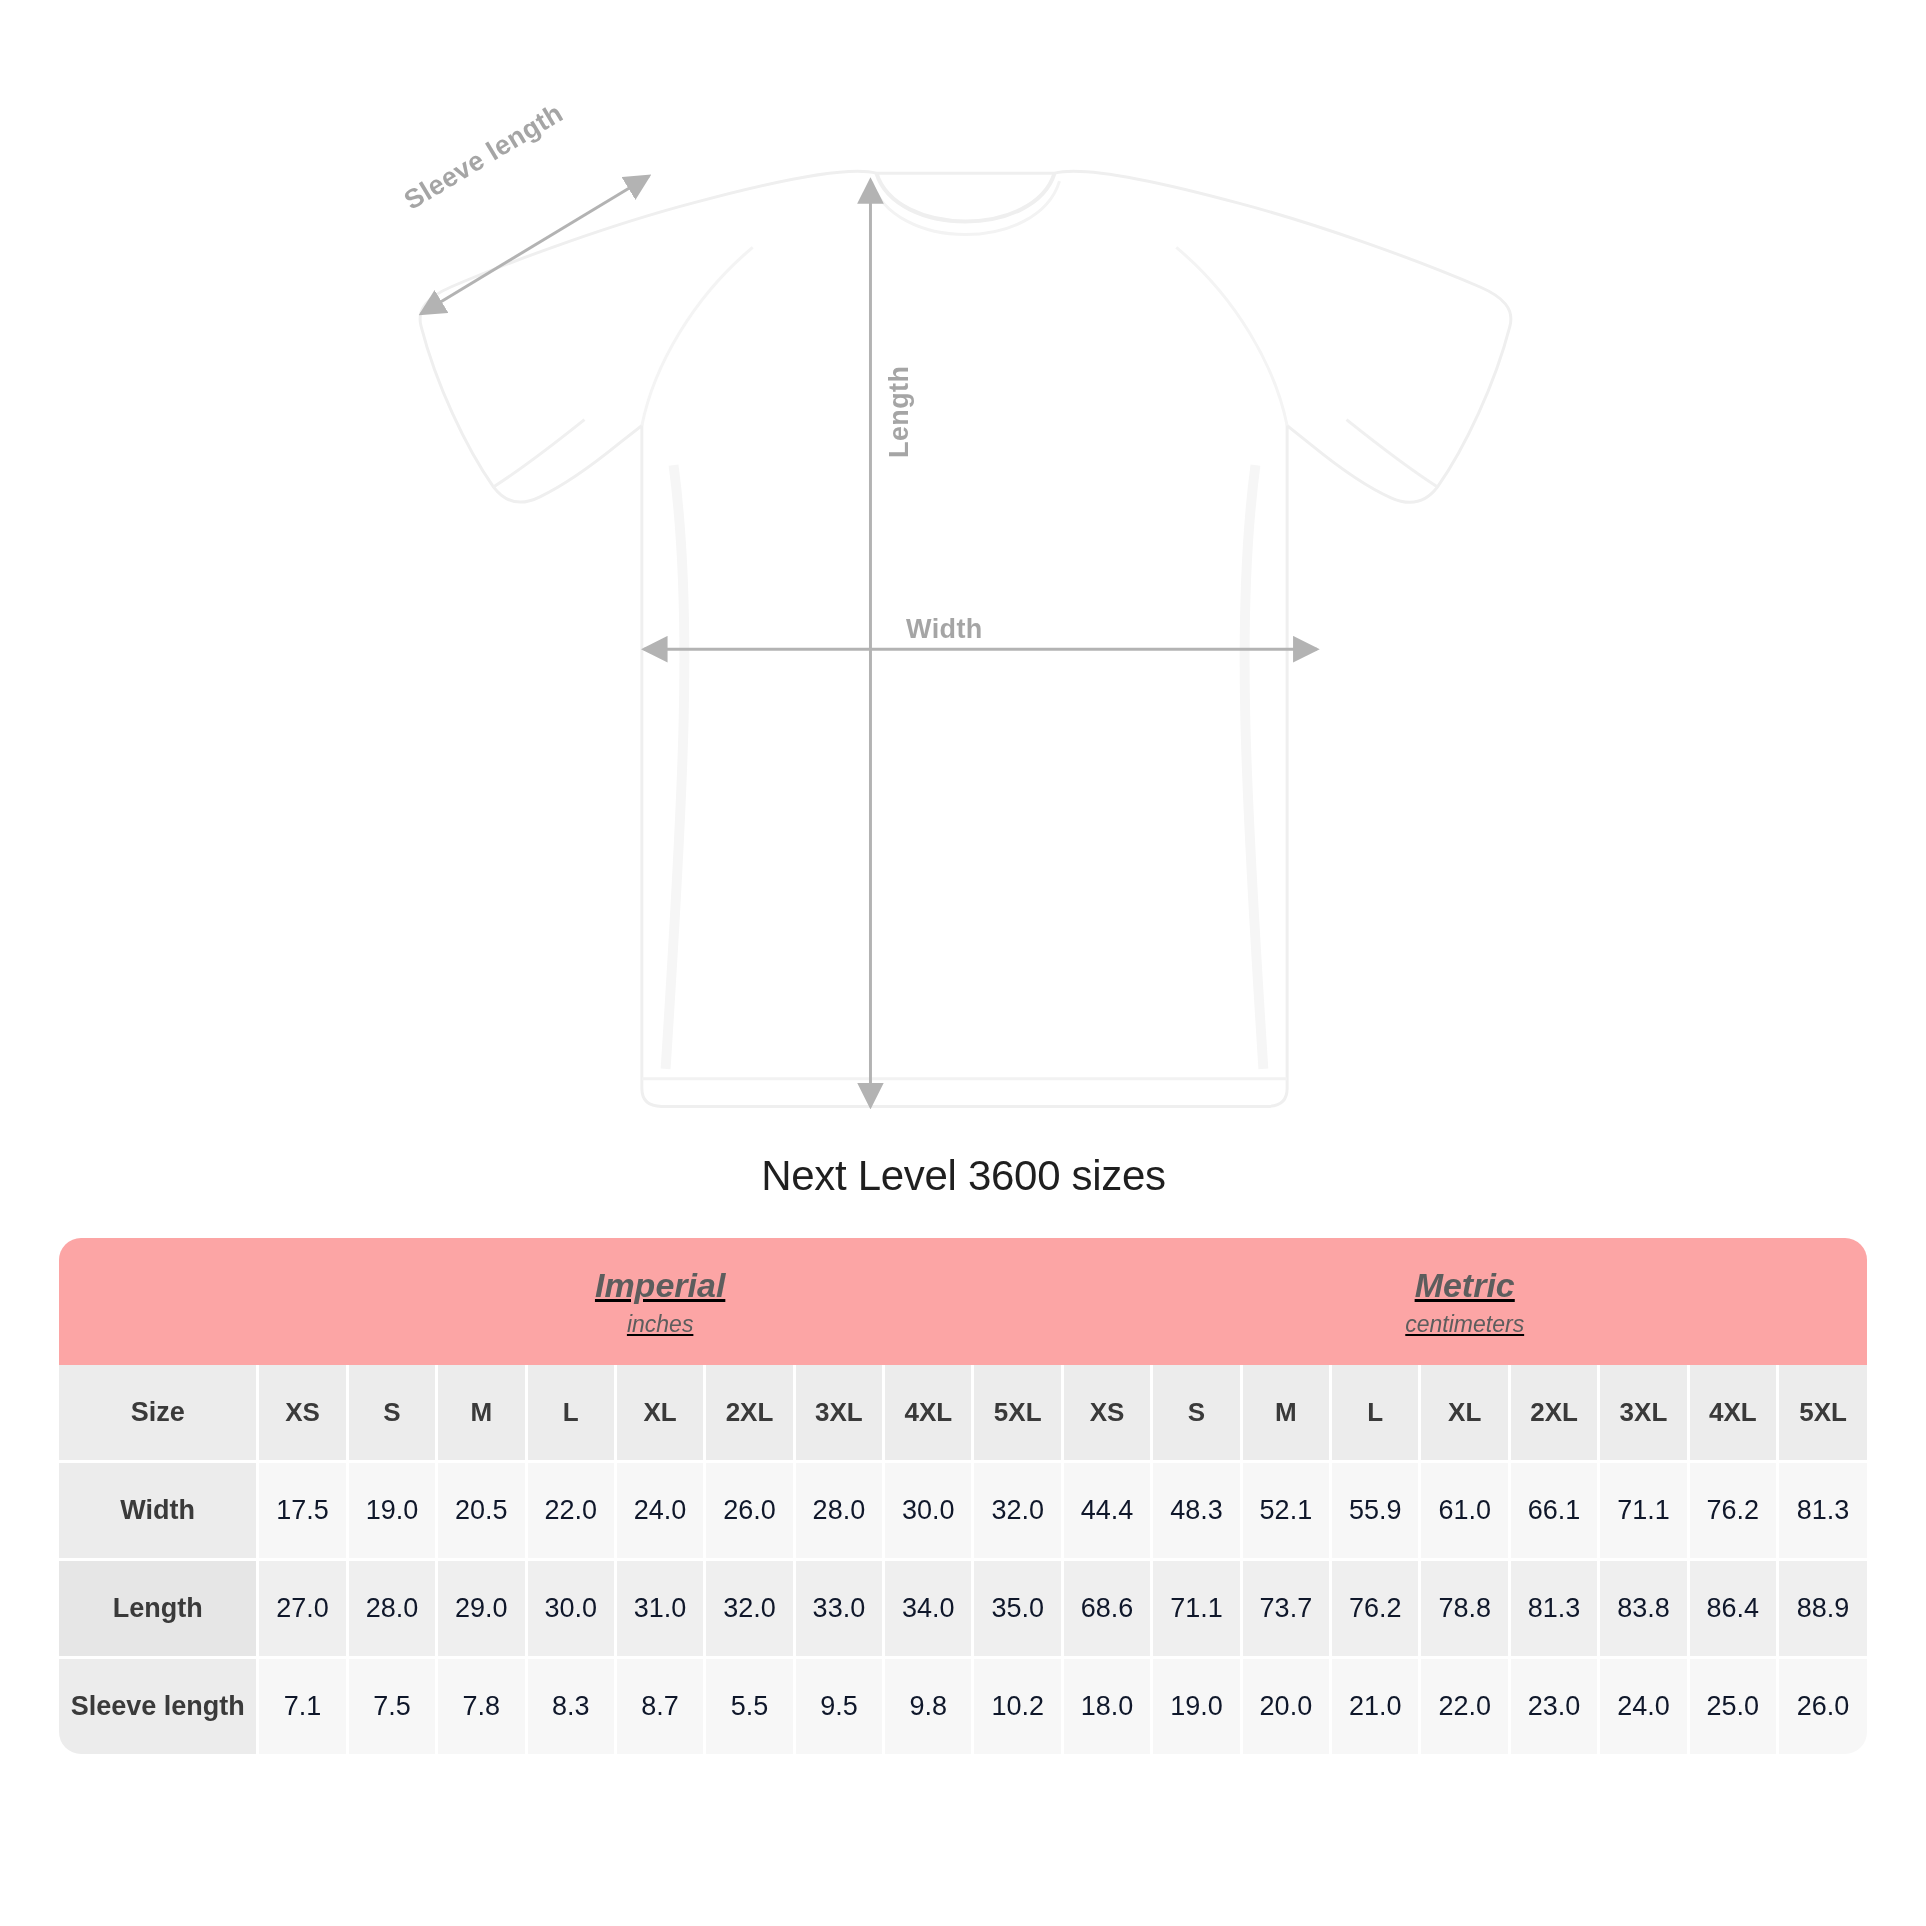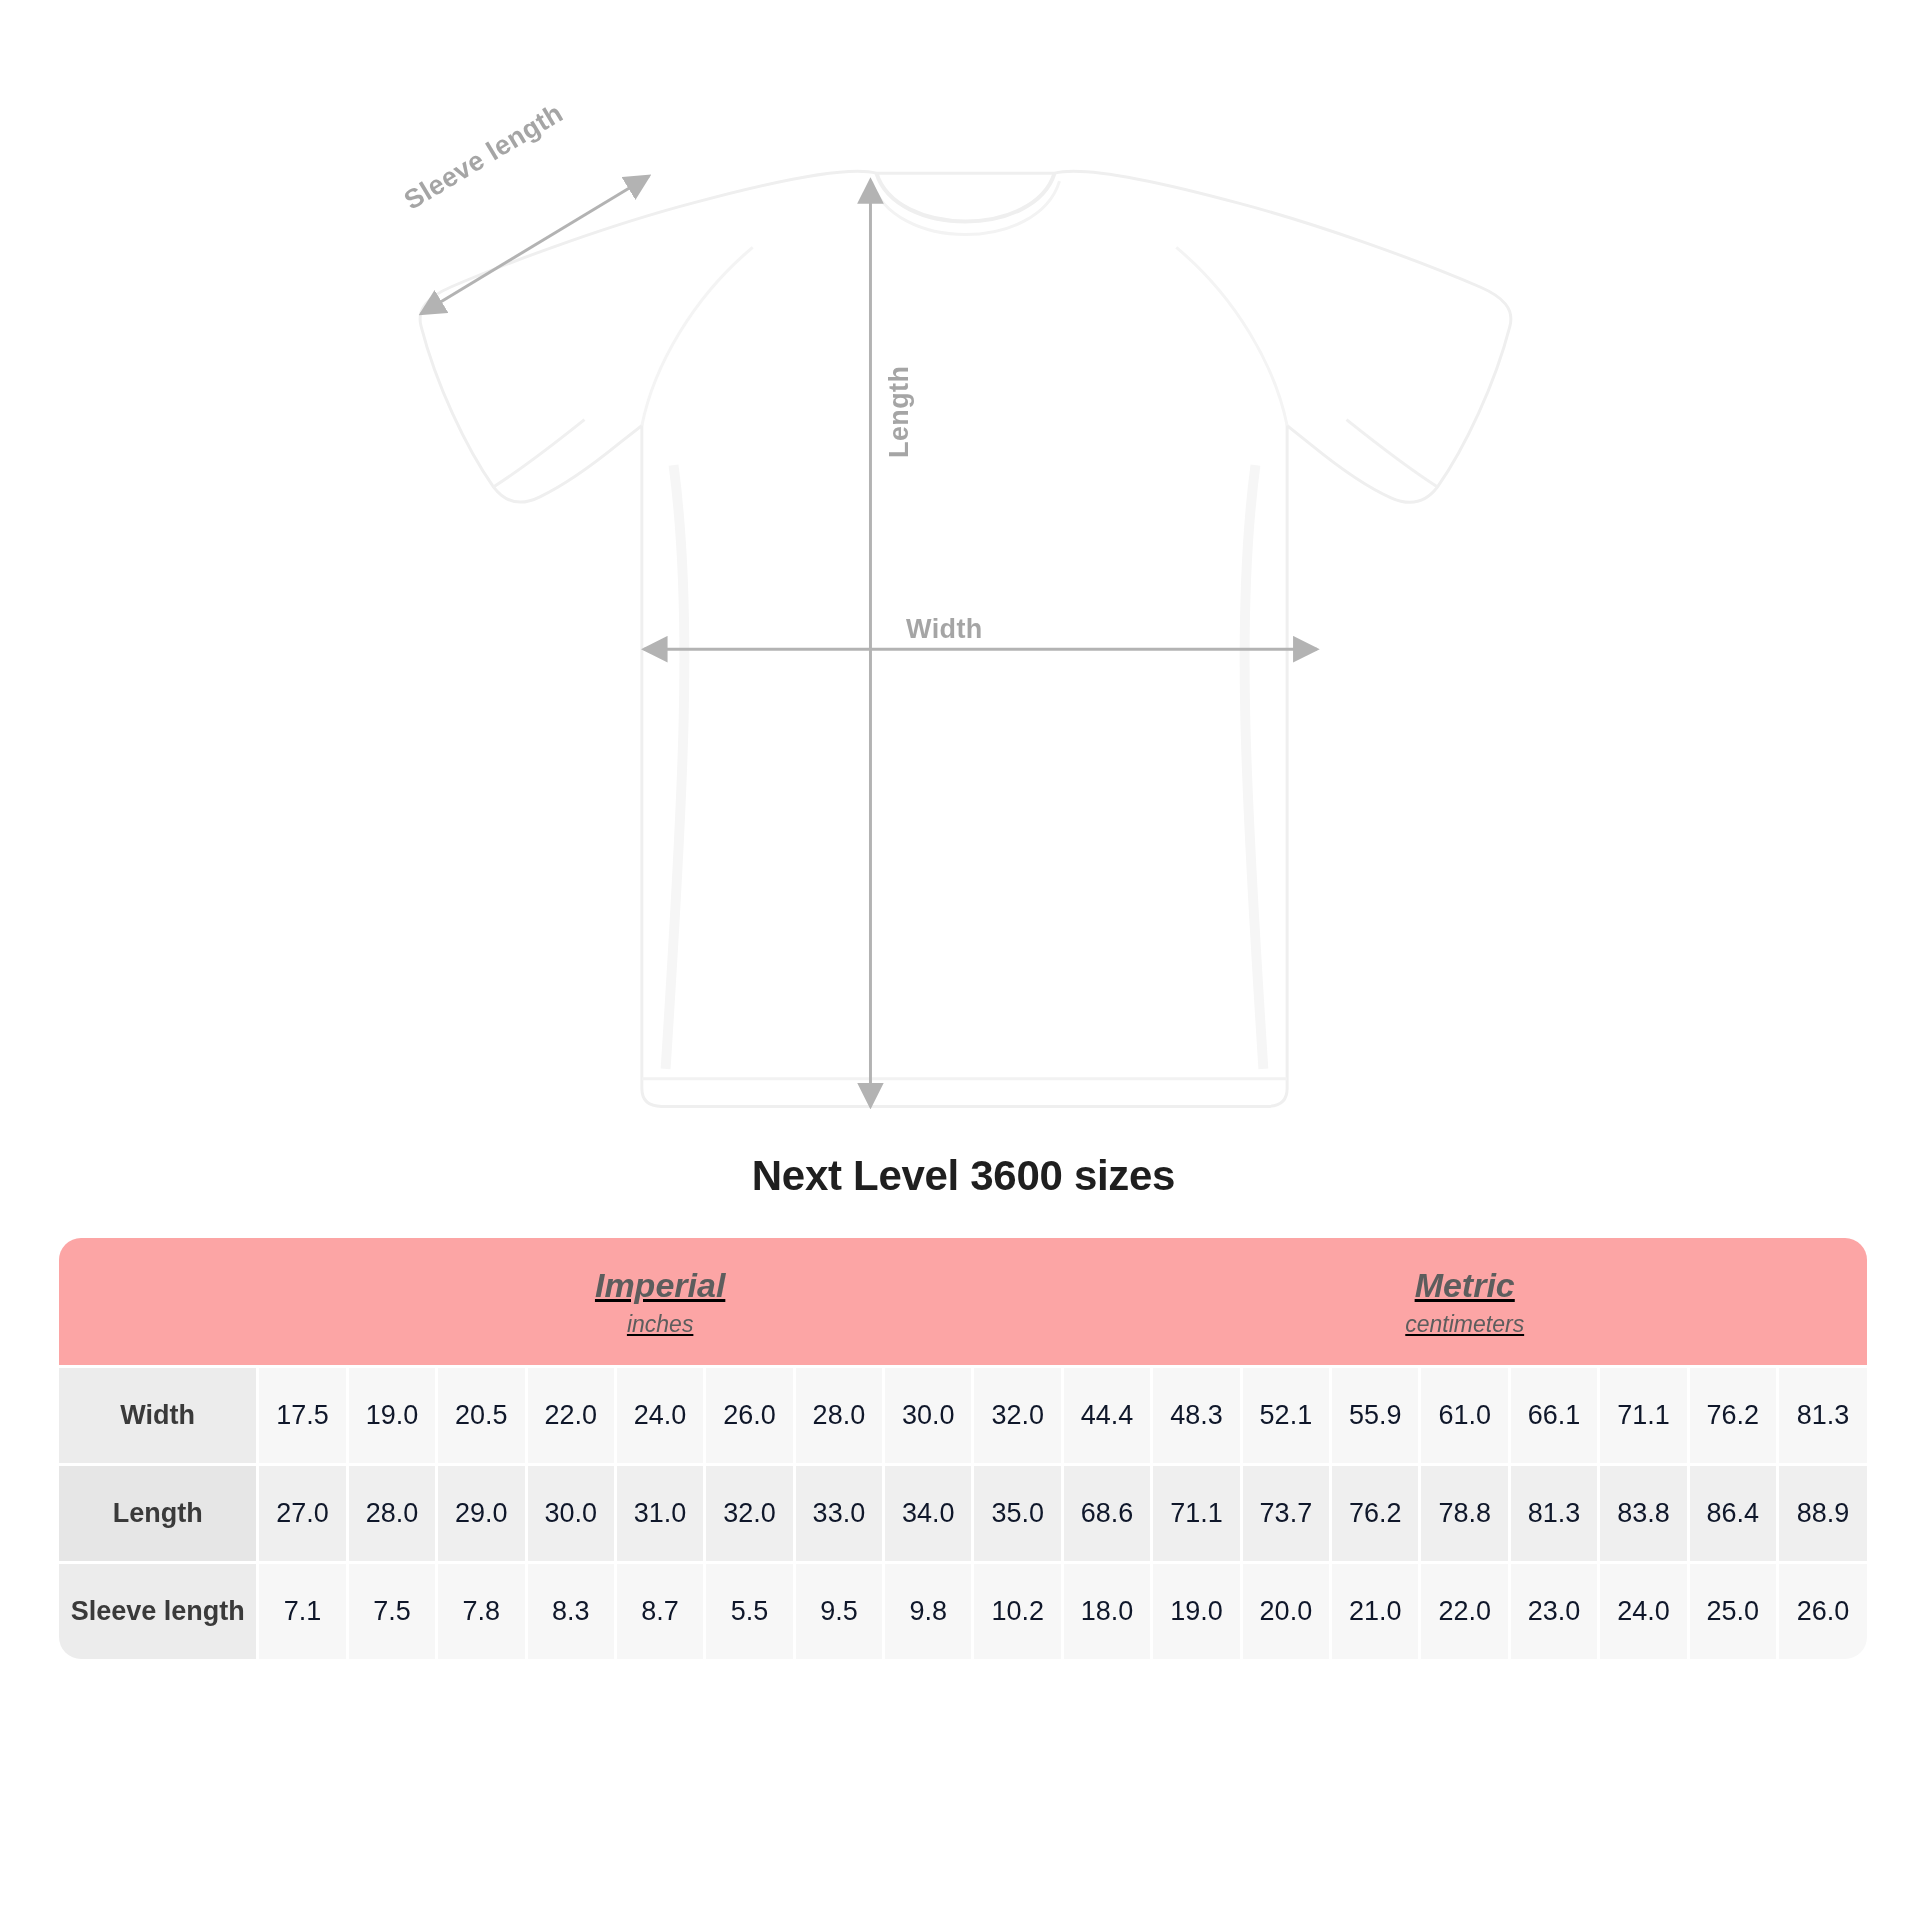--- a/index.html
+++ b/index.html
@@ -56,21 +56,21 @@
     top: 614px;
   }
 
   
   .title-block {
     text-align: center;
     margin-top: 4px;
   }
   .chart-title {
     font-size: 42px;
-    font-weight: bold;
+    font-weight: normal;
     color: #1f1f1f;
     letter-spacing: -0.3px;
   }
   .chart-note {
     margin-top: 22px;
     font-size: 25px;
     font-style: italic;
     color: #555555;
   }
 
@@ -247,20 +247,41 @@
             <td class="unit-head"></td>
             <td class="unit-head" colspan="9">
               <div class="unit-name">Imperial</div>
               <div class="unit-sub">inches</div>
             </td>
             <td class="unit-head" colspan="9">
               <div class="unit-name">Metric</div>
               <div class="unit-sub">centimeters</div>
             </td>
           </tr>
+          <tr class="hdr-row">
+            <td class="rowlabel">Size</td>
+            <td>XS</td>
+            <td>S</td>
+            <td>M</td>
+            <td>L</td>
+            <td>XL</td>
+            <td>2XL</td>
+            <td>3XL</td>
+            <td>4XL</td>
+            <td>5XL</td>
+            <td>XS</td>
+            <td>S</td>
+            <td>M</td>
+            <td>L</td>
+            <td>XL</td>
+            <td>2XL</td>
+            <td>3XL</td>
+            <td>4XL</td>
+            <td>5XL</td>
+          </tr>
           <tr class="data-row">
             <td class="rowlabel">Width</td>
             <td>17.5</td>
             <td>19.0</td>
             <td>20.5</td>
             <td>22.0</td>
             <td>24.0</td>
             <td>26.0</td>
             <td>28.0</td>
             <td>30.0</td>

